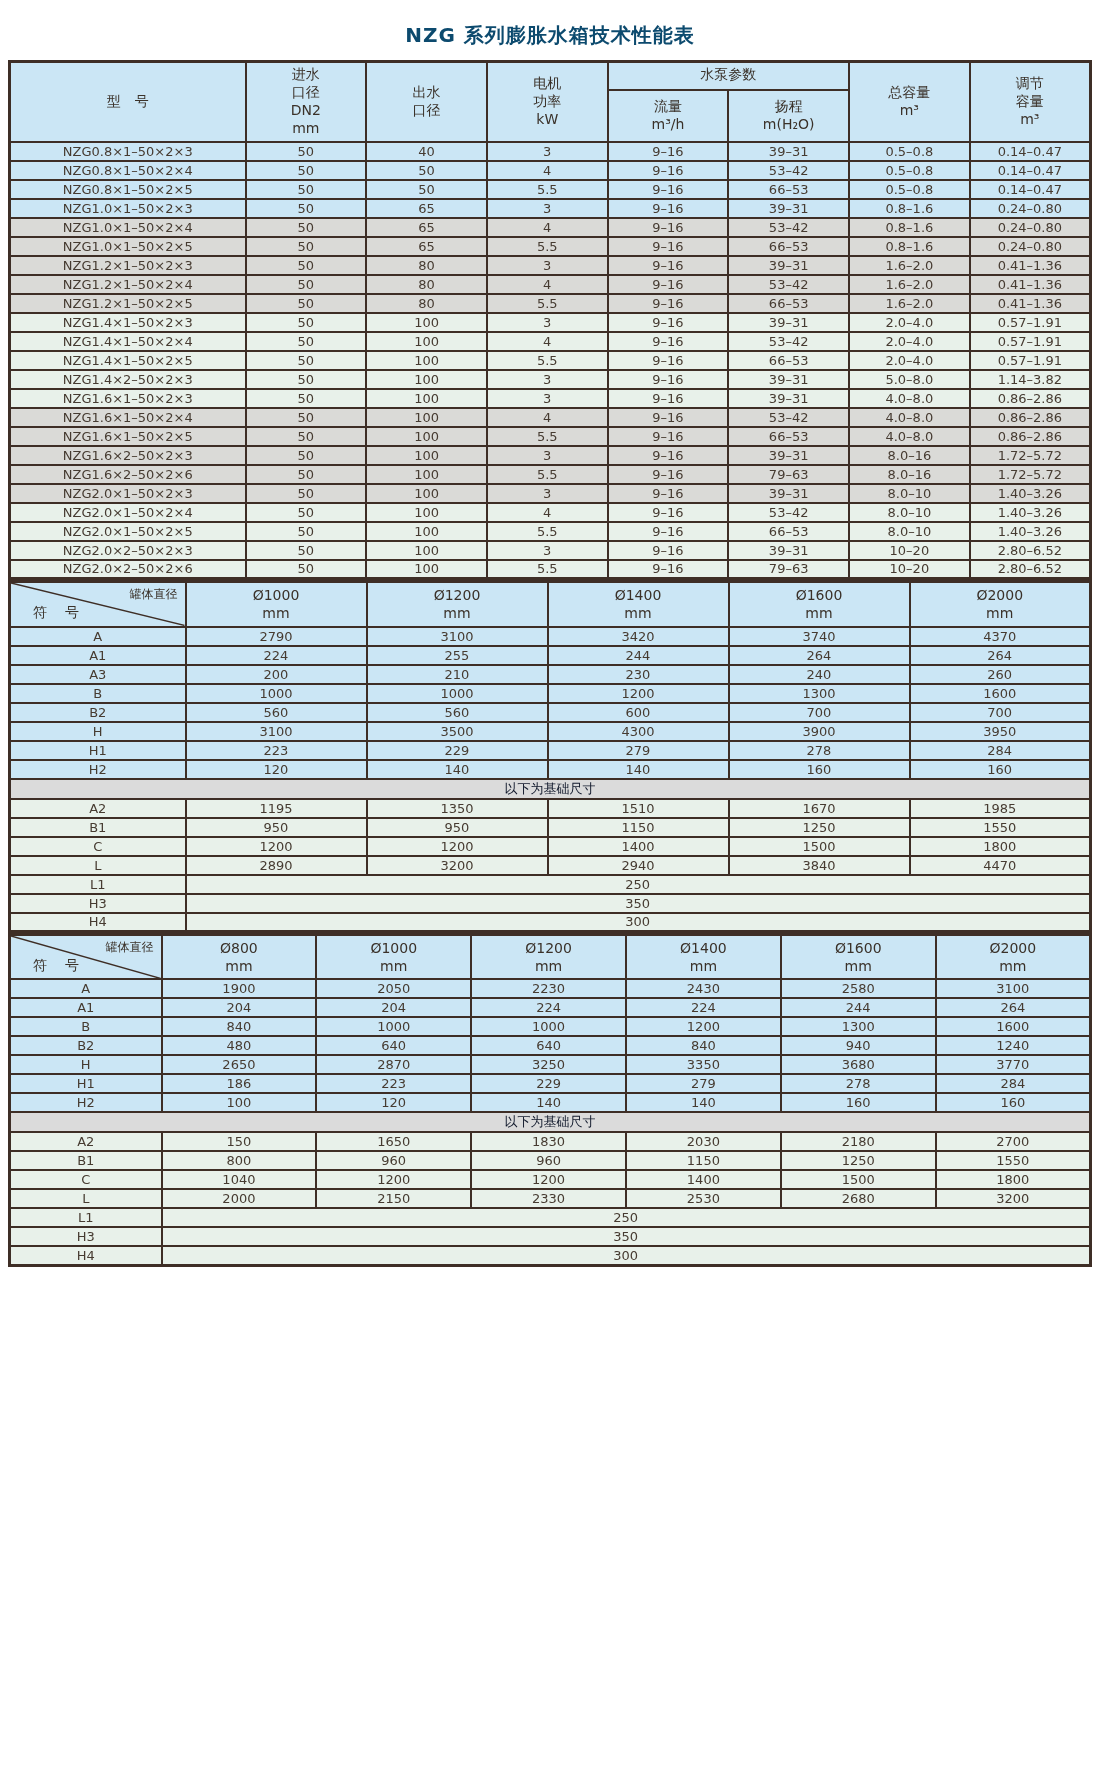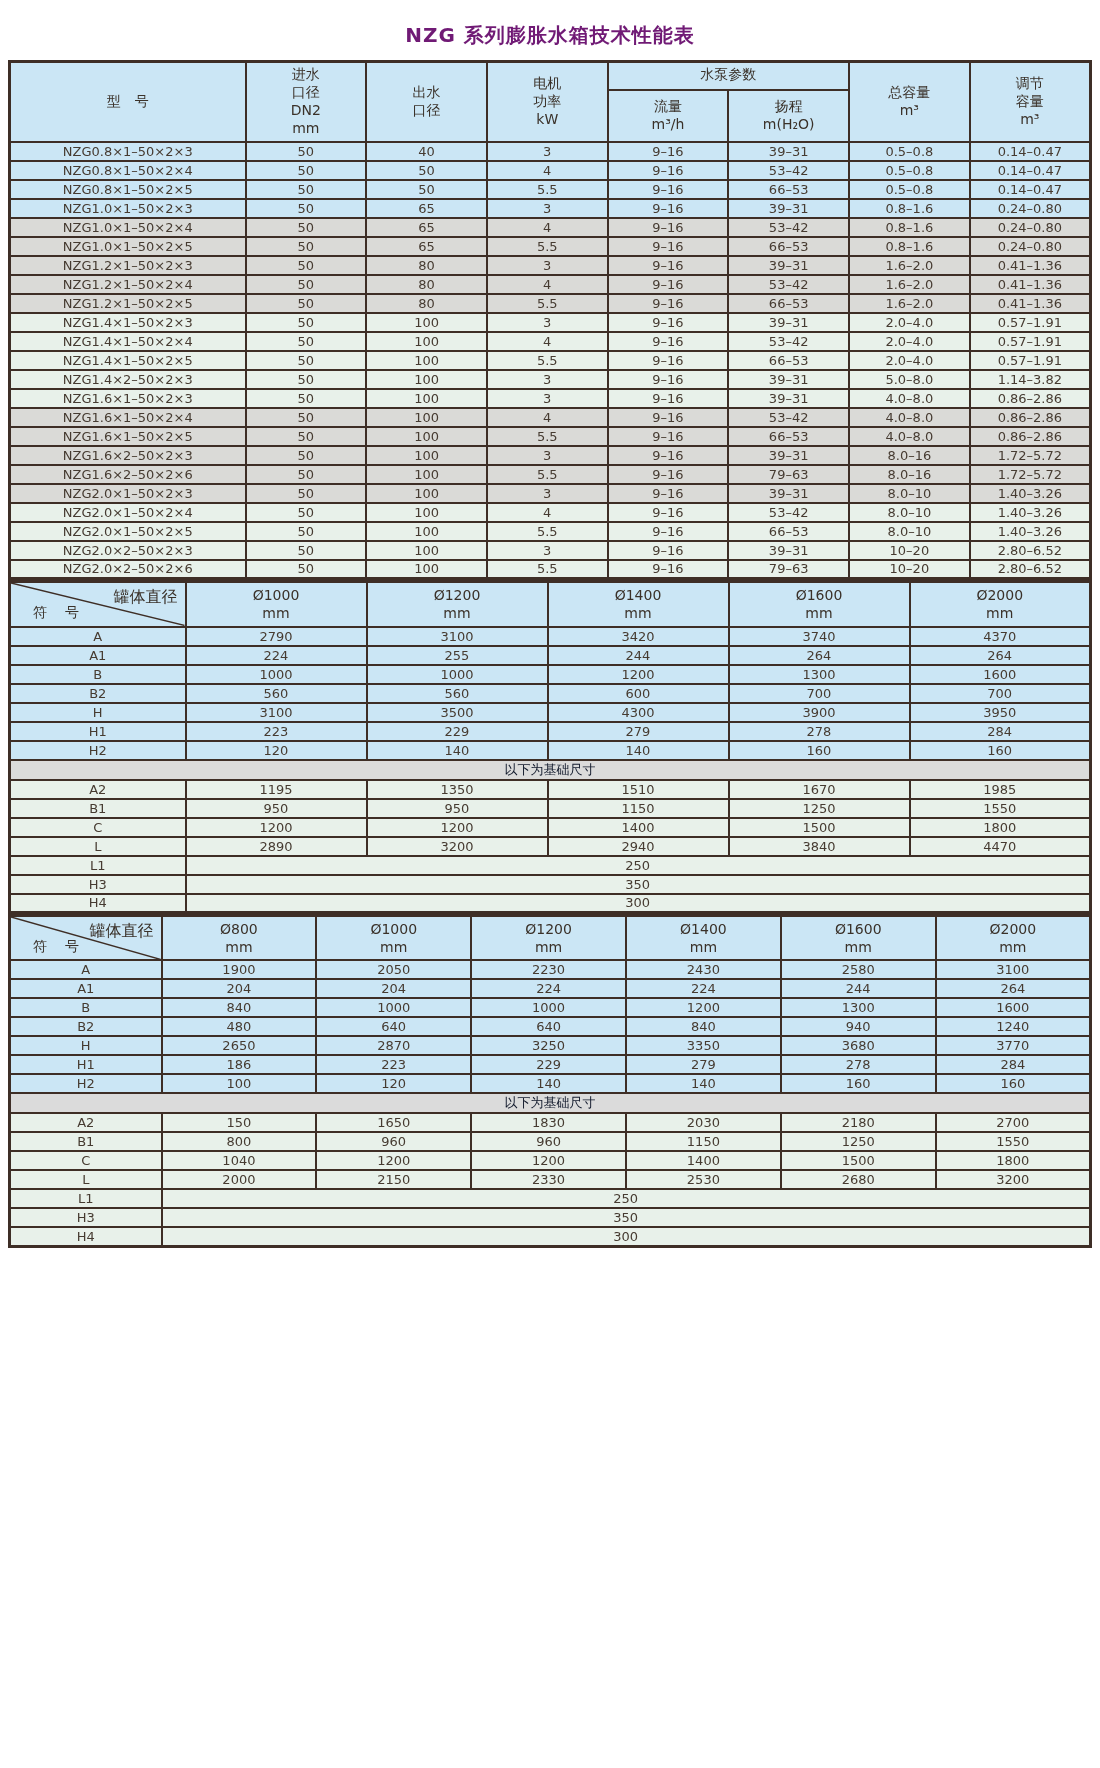--- a/index.html
+++ b/index.html
@@ -8,21 +8,21 @@
     width: 1100px; height: 1768px;
     background: #ffffff;
     font-family: "DejaVu Sans", "Liberation Sans", sans-serif;
     color: #463b31;
   }
   .doc { padding-top: 10px; }
   .tbl-title {
     text-align: center;
     font-size: 20px;
     font-weight: bold;
-    color: #701a75;
+    color: #0c4a6e;
     letter-spacing: 1px;
     margin: 16px 16px 11px;
   }
   .tbl-title:first-child { margin-top: 12px; }
   table {
     width: 1084px;
     margin: 0 auto;
     border-collapse: collapse;
     table-layout: fixed;
     border: 3px solid var(--border, #3e2e26);
@@ -53,21 +53,21 @@
 
   
   .param thead th { font-size: 14px; line-height: 1.3; color: #3a3129; padding: 3px 2px; height: 44px; }
   .param tbody td { height: 19px; font-size: 13px; }
   #t2 .c-sym { width: 176px; }
   #t3 .c-sym { width: 152px; }
 
   
   th.diag { position: relative; padding: 0; }
   th.diag svg.dline { position: absolute; left: 0; top: 0; width: 100%; height: 100%; display: block; }
-  th.diag .diag-top { position: absolute; top: 4px; right: 7px; font-size: 16px; }
+  th.diag .diag-top { position: absolute; top: 4px; right: 7px; font-size: 12px; }
   th.diag .diag-bot { position: absolute; bottom: 4px; left: 22px; font-size: 14px; letter-spacing: 2px; }
 </style>
 </head>
 <body>
 
 <div class="doc">
 
   <div class="tbl-title">NZG 系列膨胀水箱技术性能表</div>
   <table id="t1">
     <colgroup>
@@ -370,20 +370,28 @@
         </tr>
         <tr class="band-blue">
           <td>A1</td>
           <td>224</td>
           <td>255</td>
           <td>244</td>
           <td>264</td>
           <td>264</td>
         </tr>
         <tr class="band-blue">
+          <td>A3</td>
+          <td>200</td>
+          <td>210</td>
+          <td>230</td>
+          <td>240</td>
+          <td>260</td>
+        </tr>
+        <tr class="band-blue">
           <td>B</td>
           <td>1000</td>
           <td>1000</td>
           <td>1200</td>
           <td>1300</td>
           <td>1600</td>
         </tr>
         <tr class="band-blue">
           <td>B2</td>
           <td>560</td>

